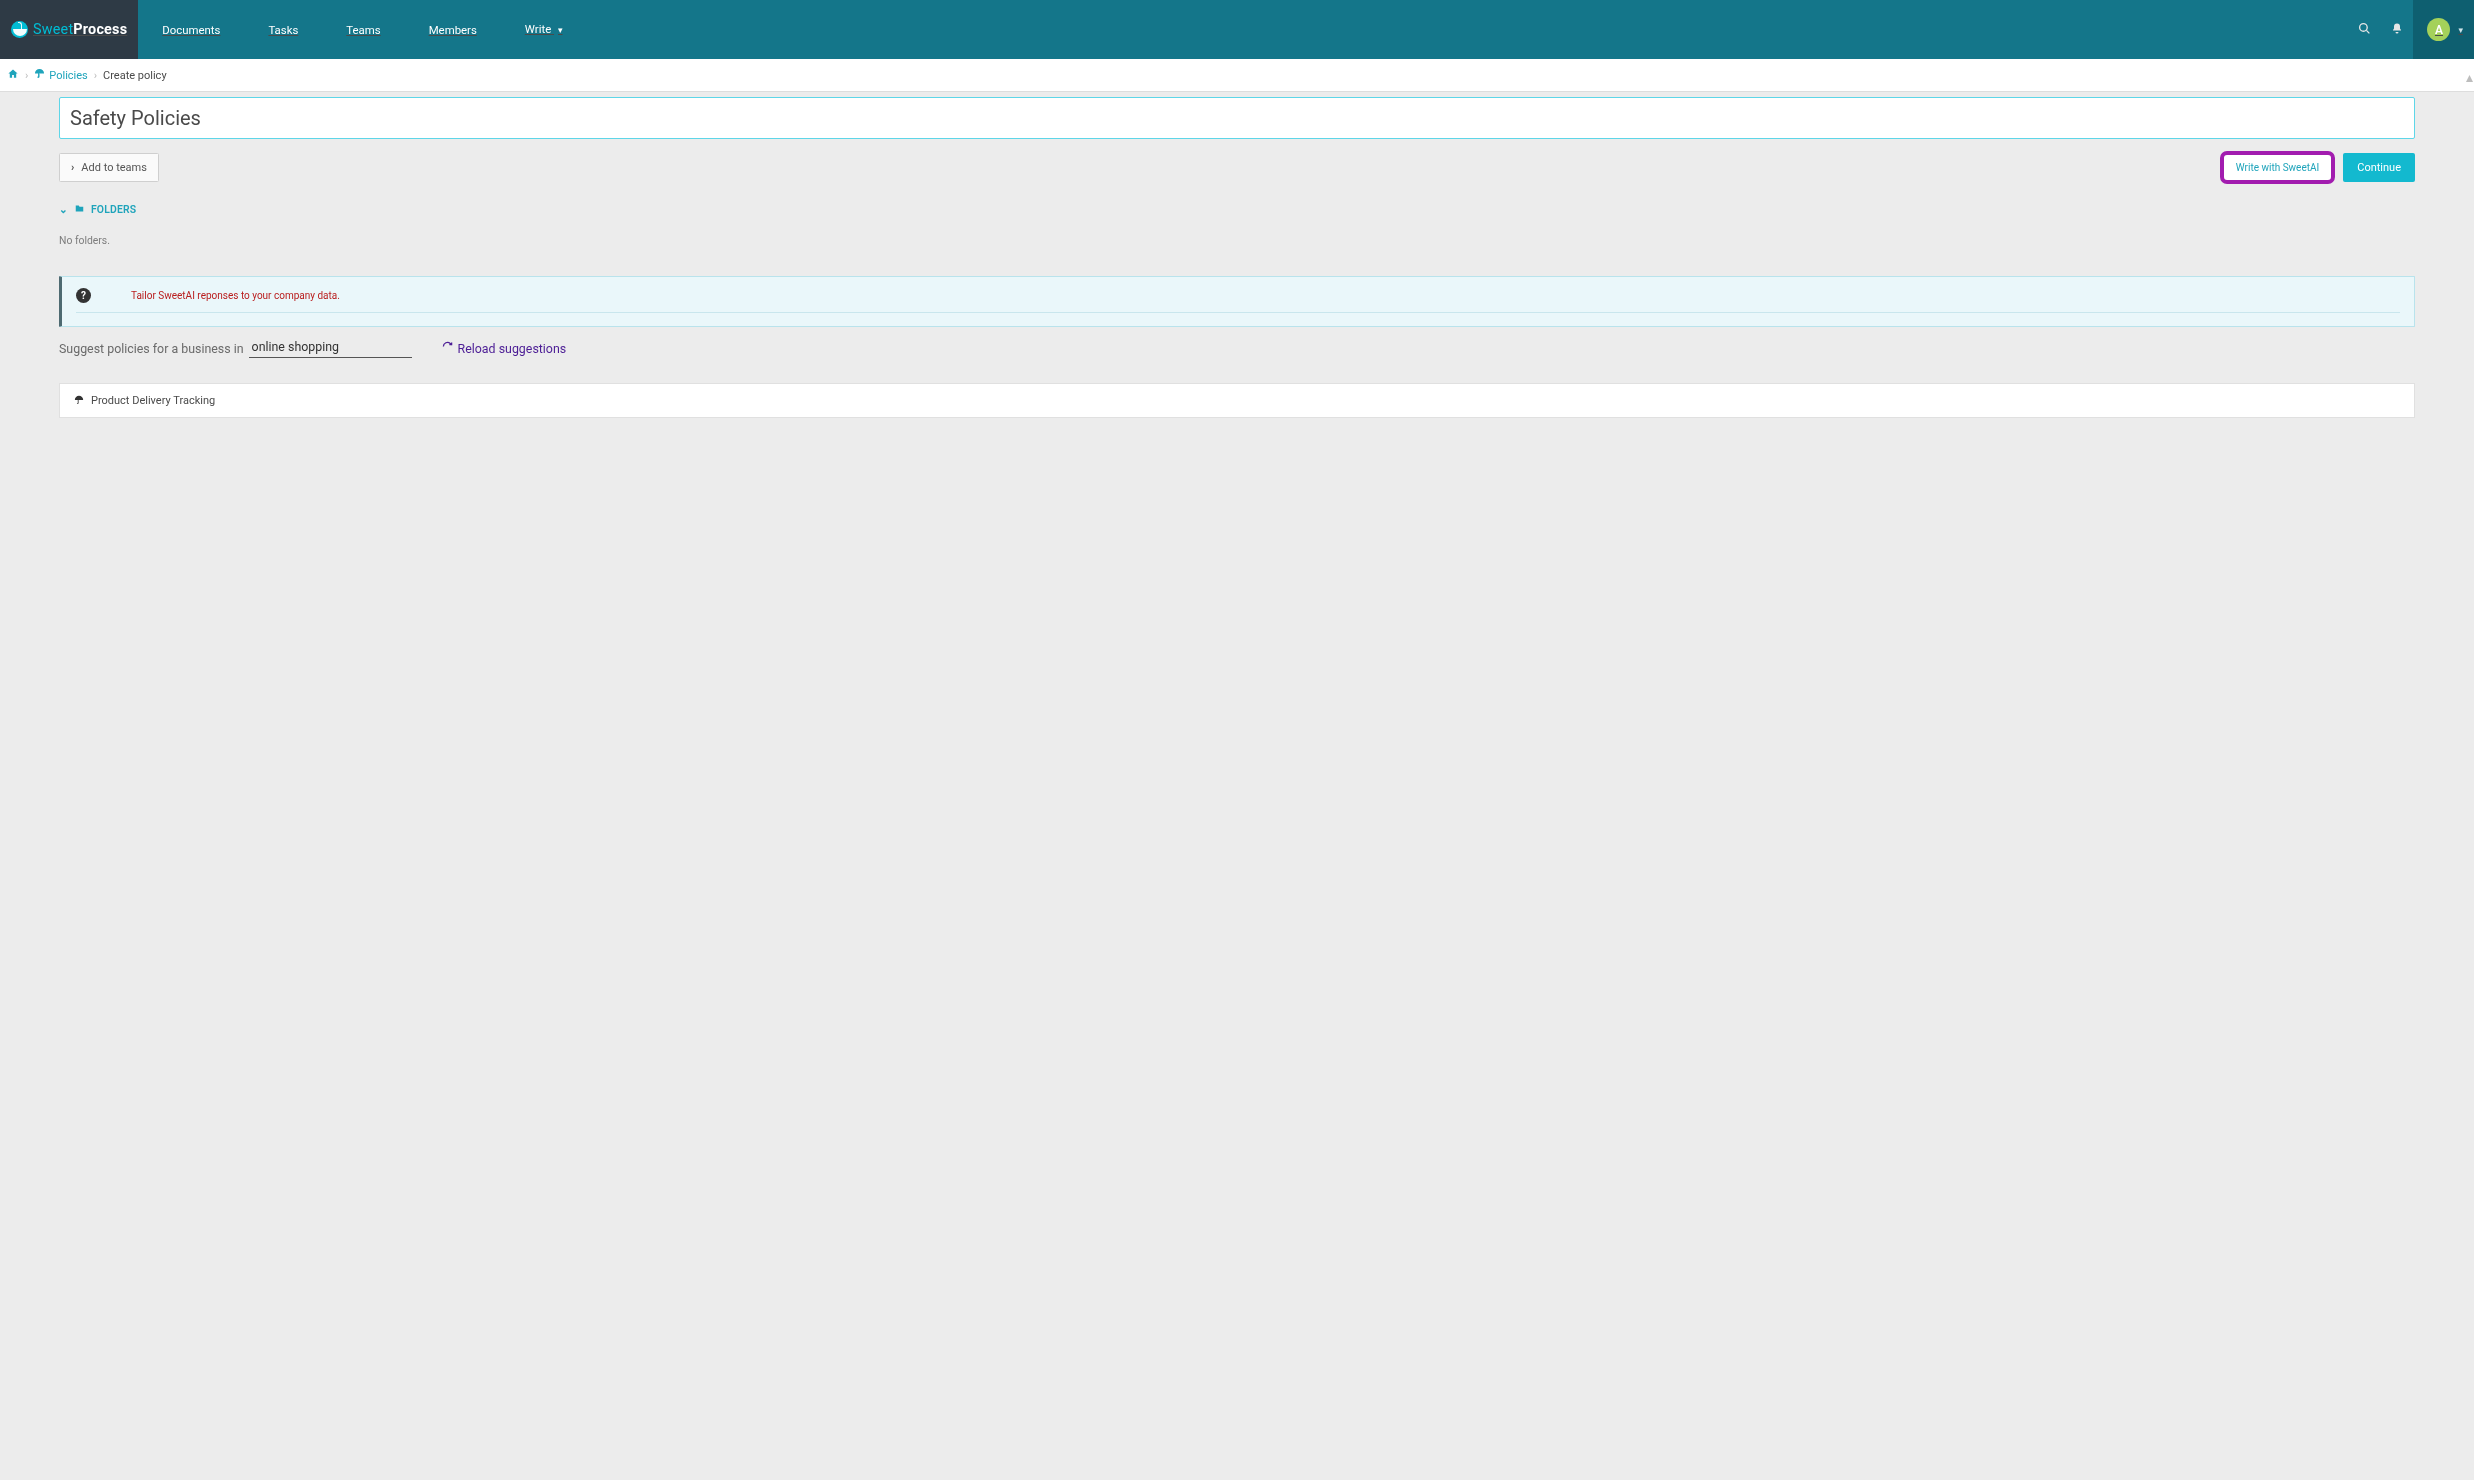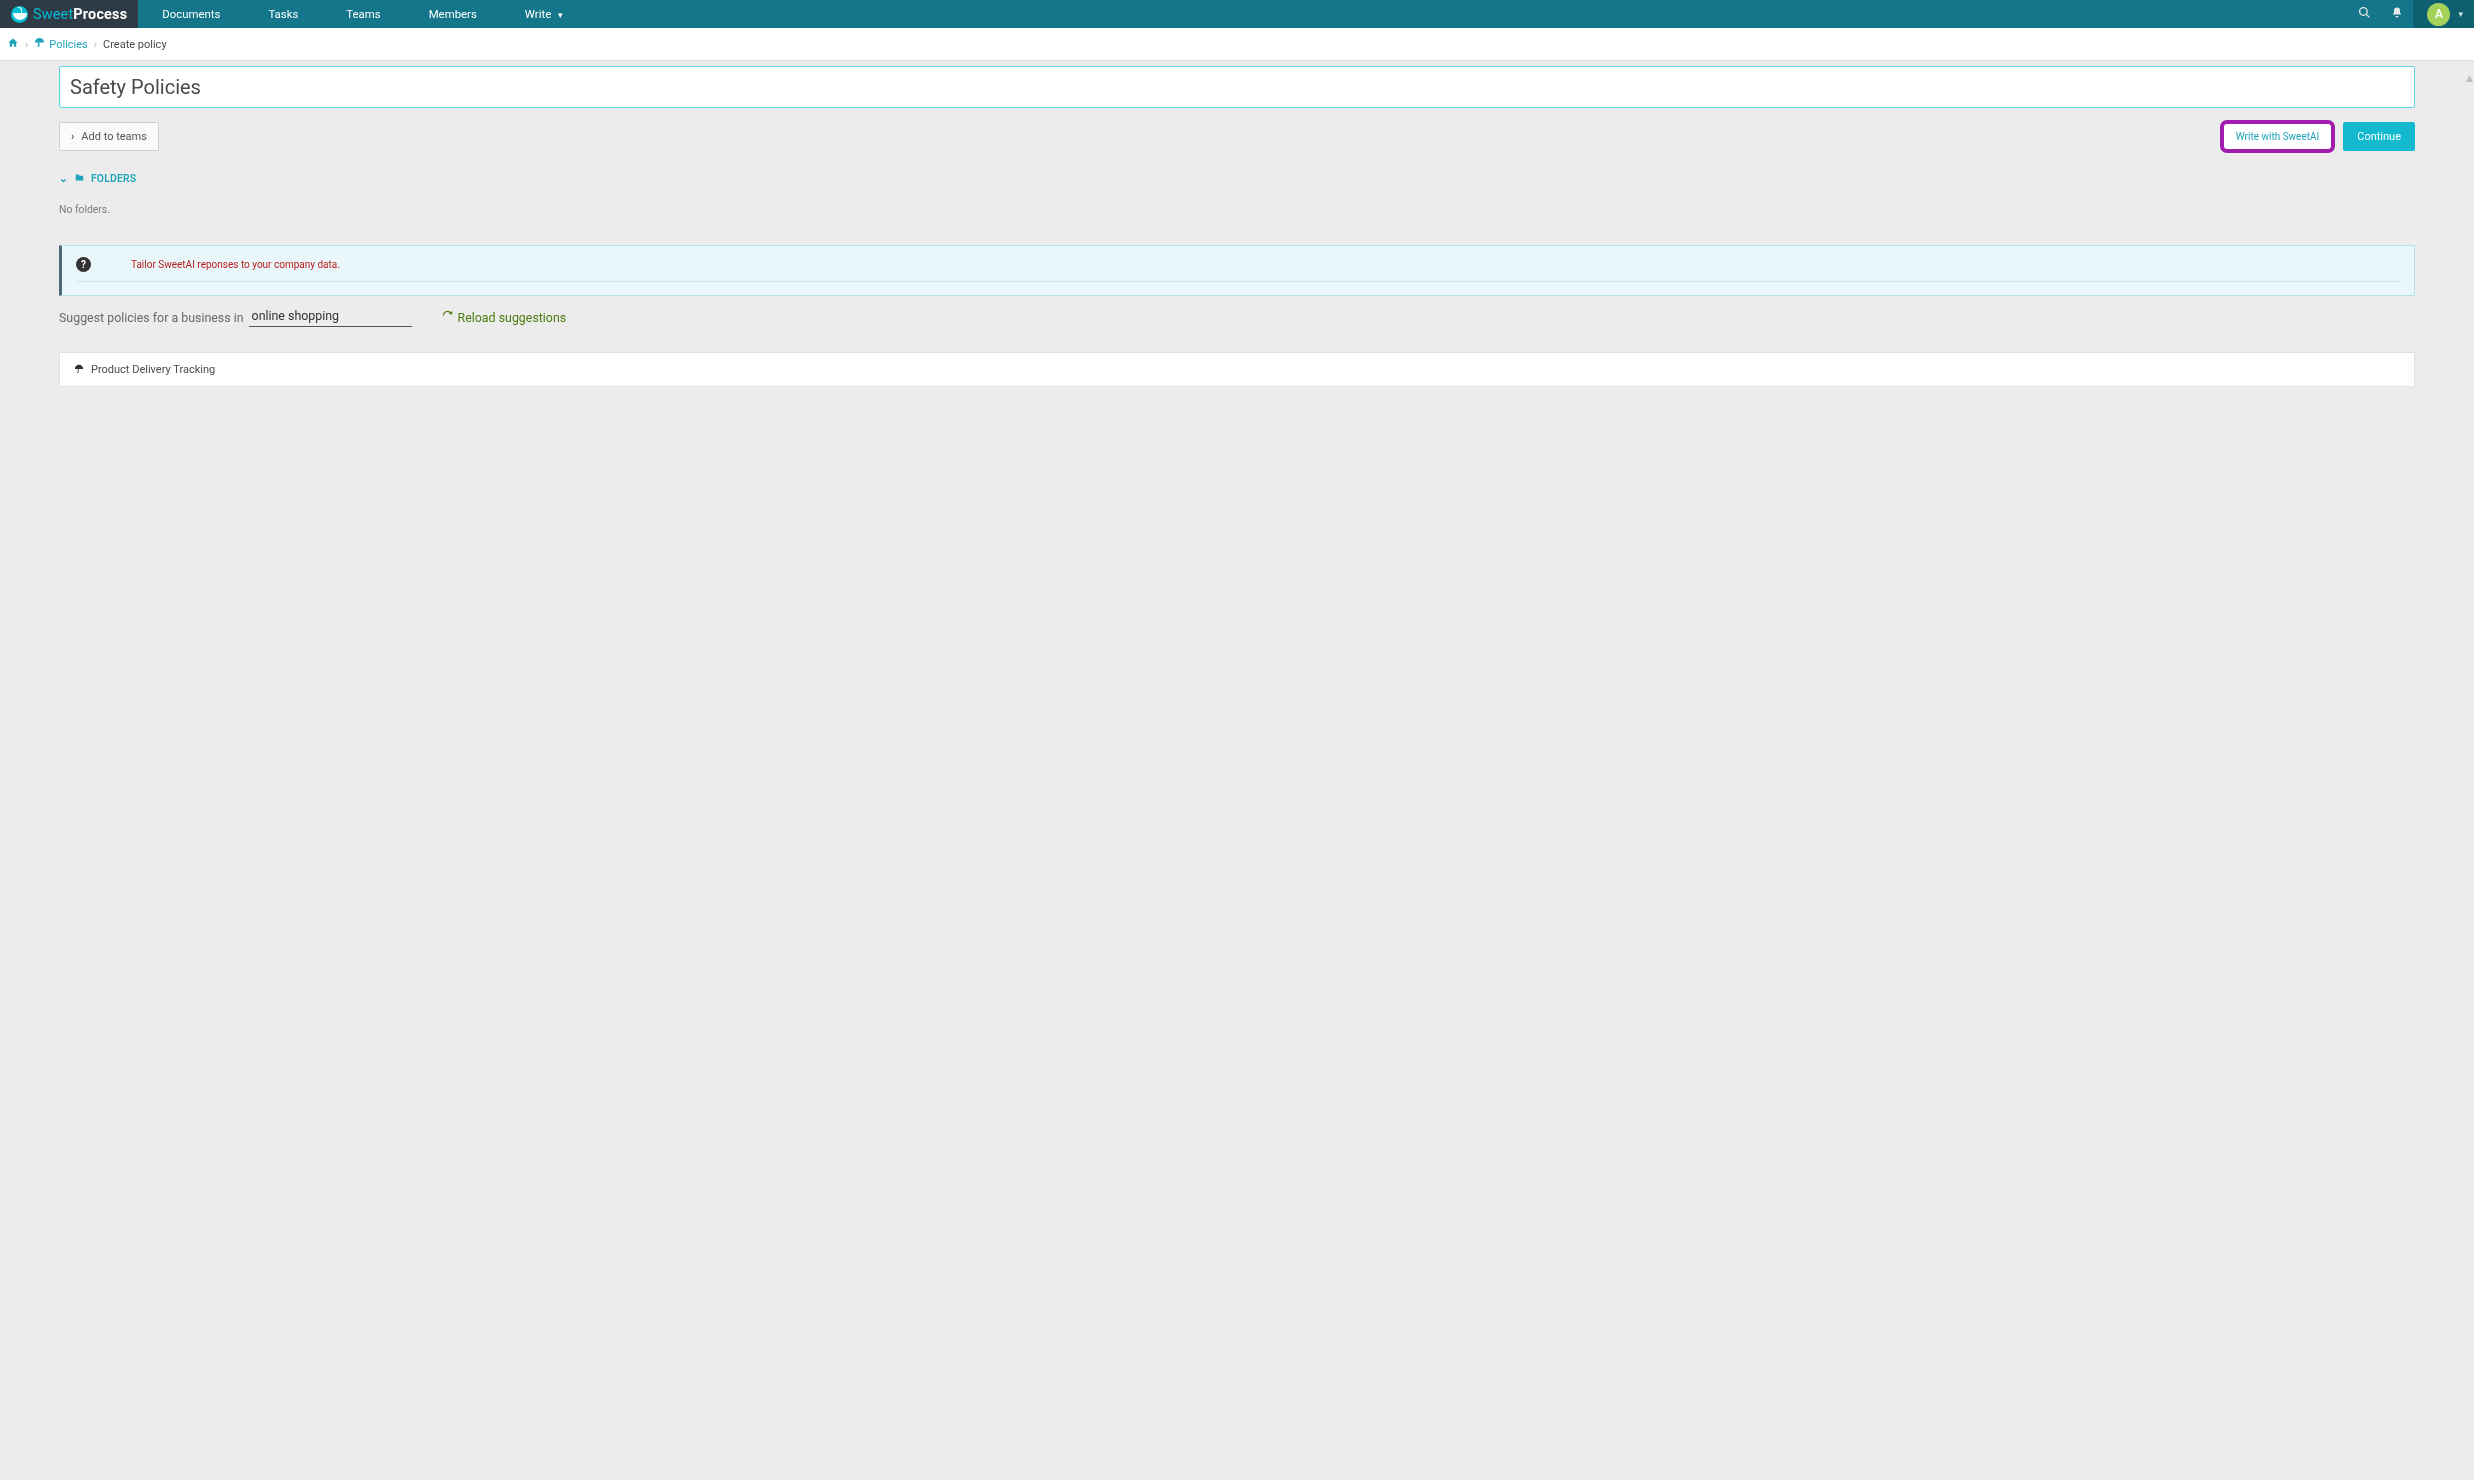--- a/index.html
+++ b/index.html
@@ -1,19 +1,19 @@
 <!DOCTYPE html>
 <html style="font-size:8px"><head>
   <meta charset="utf-8">
   <style>
     * { margin:0; padding:0; box-sizing:border-box; font-family:-apple-system,BlinkMacSystemFont,"Segoe UI",Roboto,Helvetica,Arial,sans-serif; }
     body { background:#ececec; color:#4a4a4a; overflow:hidden; }
 
     
-    .header { display:flex; align-items:stretch; height:28px; background:#14768a; }
+    .header { display:flex; align-items:stretch; height:59px; background:#14768a;text-decoration:underline; }
     .logo-box { display:flex; align-items:center; padding:0 11px; background:#2e3a45; }
     .logo-mark { width:17px; height:17px; border-radius:50%; background:#00bcd4; position:relative; margin-right:5px; display:inline-flex; align-items:center; justify-content:center;}
     .logo-mark::before{content:"";width:14px;height:7px;border-radius:0 0 7px 7px;background:#fff;opacity:.95;position:absolute;bottom:2.5px;}
     .logo-mark::after{content:"";width:3px;height:7px;border:1.5px solid #fff;border-bottom:none;border-left:none;border-radius:0 3px 0 0;position:absolute;top:1px;left:7.4px;opacity:.9;}
     .logo-text { font-size:14.4px; letter-spacing:0.2px; }
     .logo-light { color:#00bcd4; font-weight:400; }
     .logo-bold { color:#fff; font-weight:700; }
     .nav { display:flex; align-items:center; }
     .nav-item { color:#fff; font-size:11.4px; padding:0 24px; line-height:44px; cursor:pointer; }
     .nav-item .caret { font-size:9px; margin-left:4px; }
@@ -60,21 +60,21 @@
       border-radius:1px; padding:11px 14px 13px;
     }
     .info-row1{ display:flex; align-items:center; gap:11px; border-bottom:0.5px solid #c9e6ed; padding-bottom:9px;}
     .info-msg{ font-size:10px; color:#b91c1c;margin-left:29px;}
     .q-icon{ width:15px; height:15px; border-radius:50%; background:#333; color:#fff; display:flex; align-items:center; justify-content:center; font-weight:700; font-size:10px;}
     .info-links{ margin-top:9px; padding-left:26px; display:flex; gap:14px;}
     .info-links span{ color:#1fa4bb; font-size:10px; cursor:pointer;}
 
     .suggest-row{ margin-top:11px; font-size:12.4px; color:#6a6a6a; display:flex; align-items:center; gap:5px; flex-wrap:wrap;}
     .biz-input{ font-size:12.4px; color:#333; border:none; border-bottom:1px solid #555; background:transparent; padding:1px 3px 3px; min-width:148px; outline:none;}
-    .reload{ color:#4d7c0f; display:flex; align-items:center; gap:5px; margin-left:25px; cursor:pointer;}
+    .reload{ color:#4c1d95; display:flex; align-items:center; gap:5px; margin-left:25px; cursor:pointer;}
     .reload-icon{ font-size:11px; }
 
     .suggestion-list{ margin-top:25px; background:#fff; border:0.5px solid #e0e0e0; }
     .suggestion-item{ display:flex; align-items:center; gap:7px; padding:10px 14px; font-size:11px; color:#4a4a4a; border-bottom:0.5px solid #e6e6e6; cursor:pointer;}
     .suggestion-item:last-child{border-bottom:none;}
     .sugg-icon{ color:#333; font-size:10px;}
 
     .scroll-indicator{position:absolute; right:1px; top:75px; width:7px; height:7px; background:#bdbdbd; clip-path:polygon(50% 0,100% 100%,0 100%);}    
   </style>
 </head>

